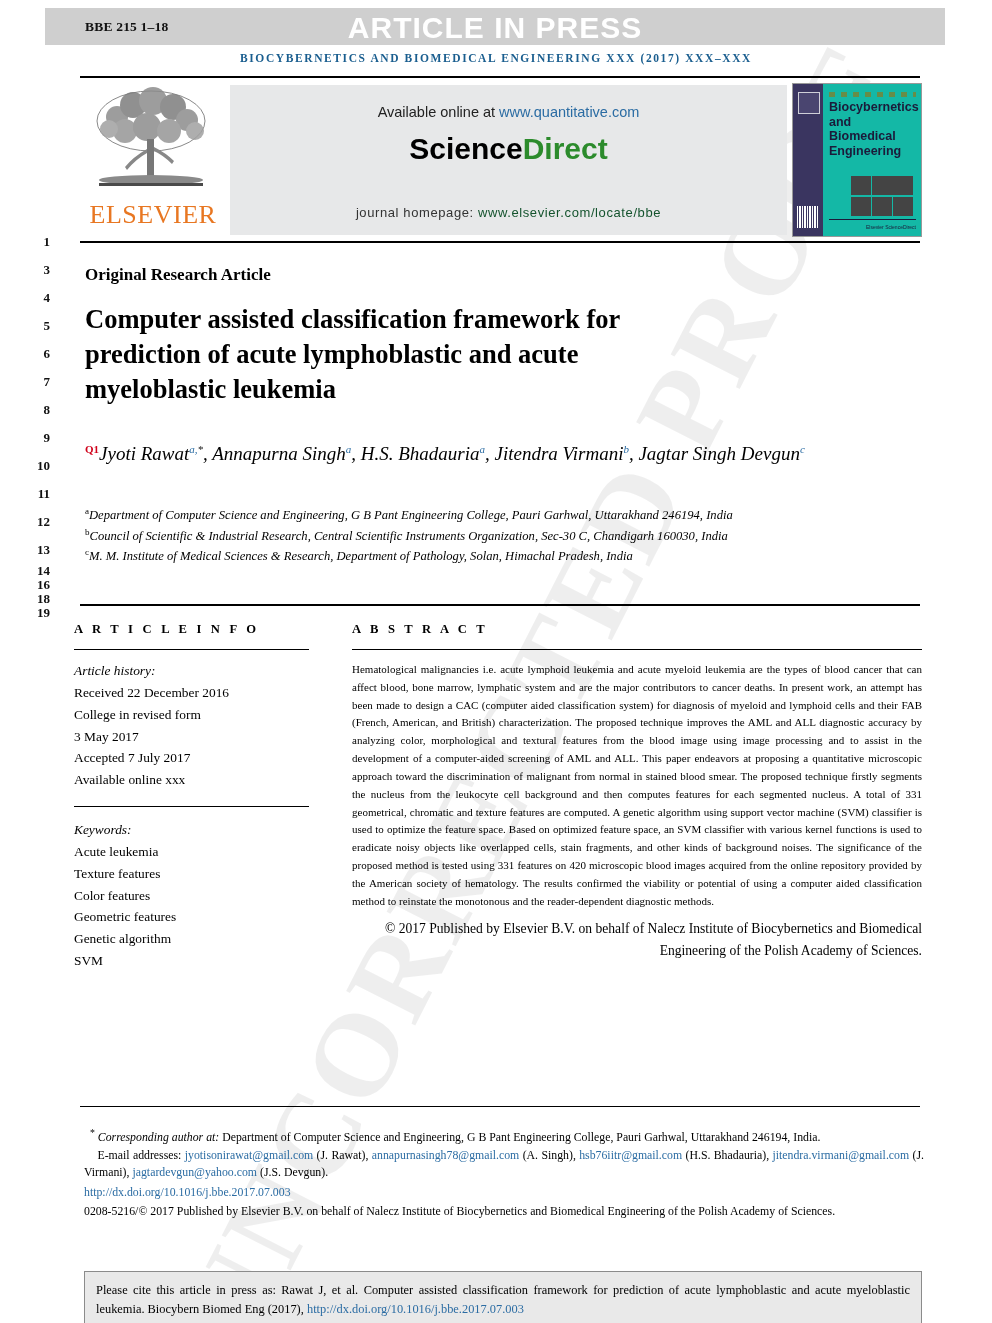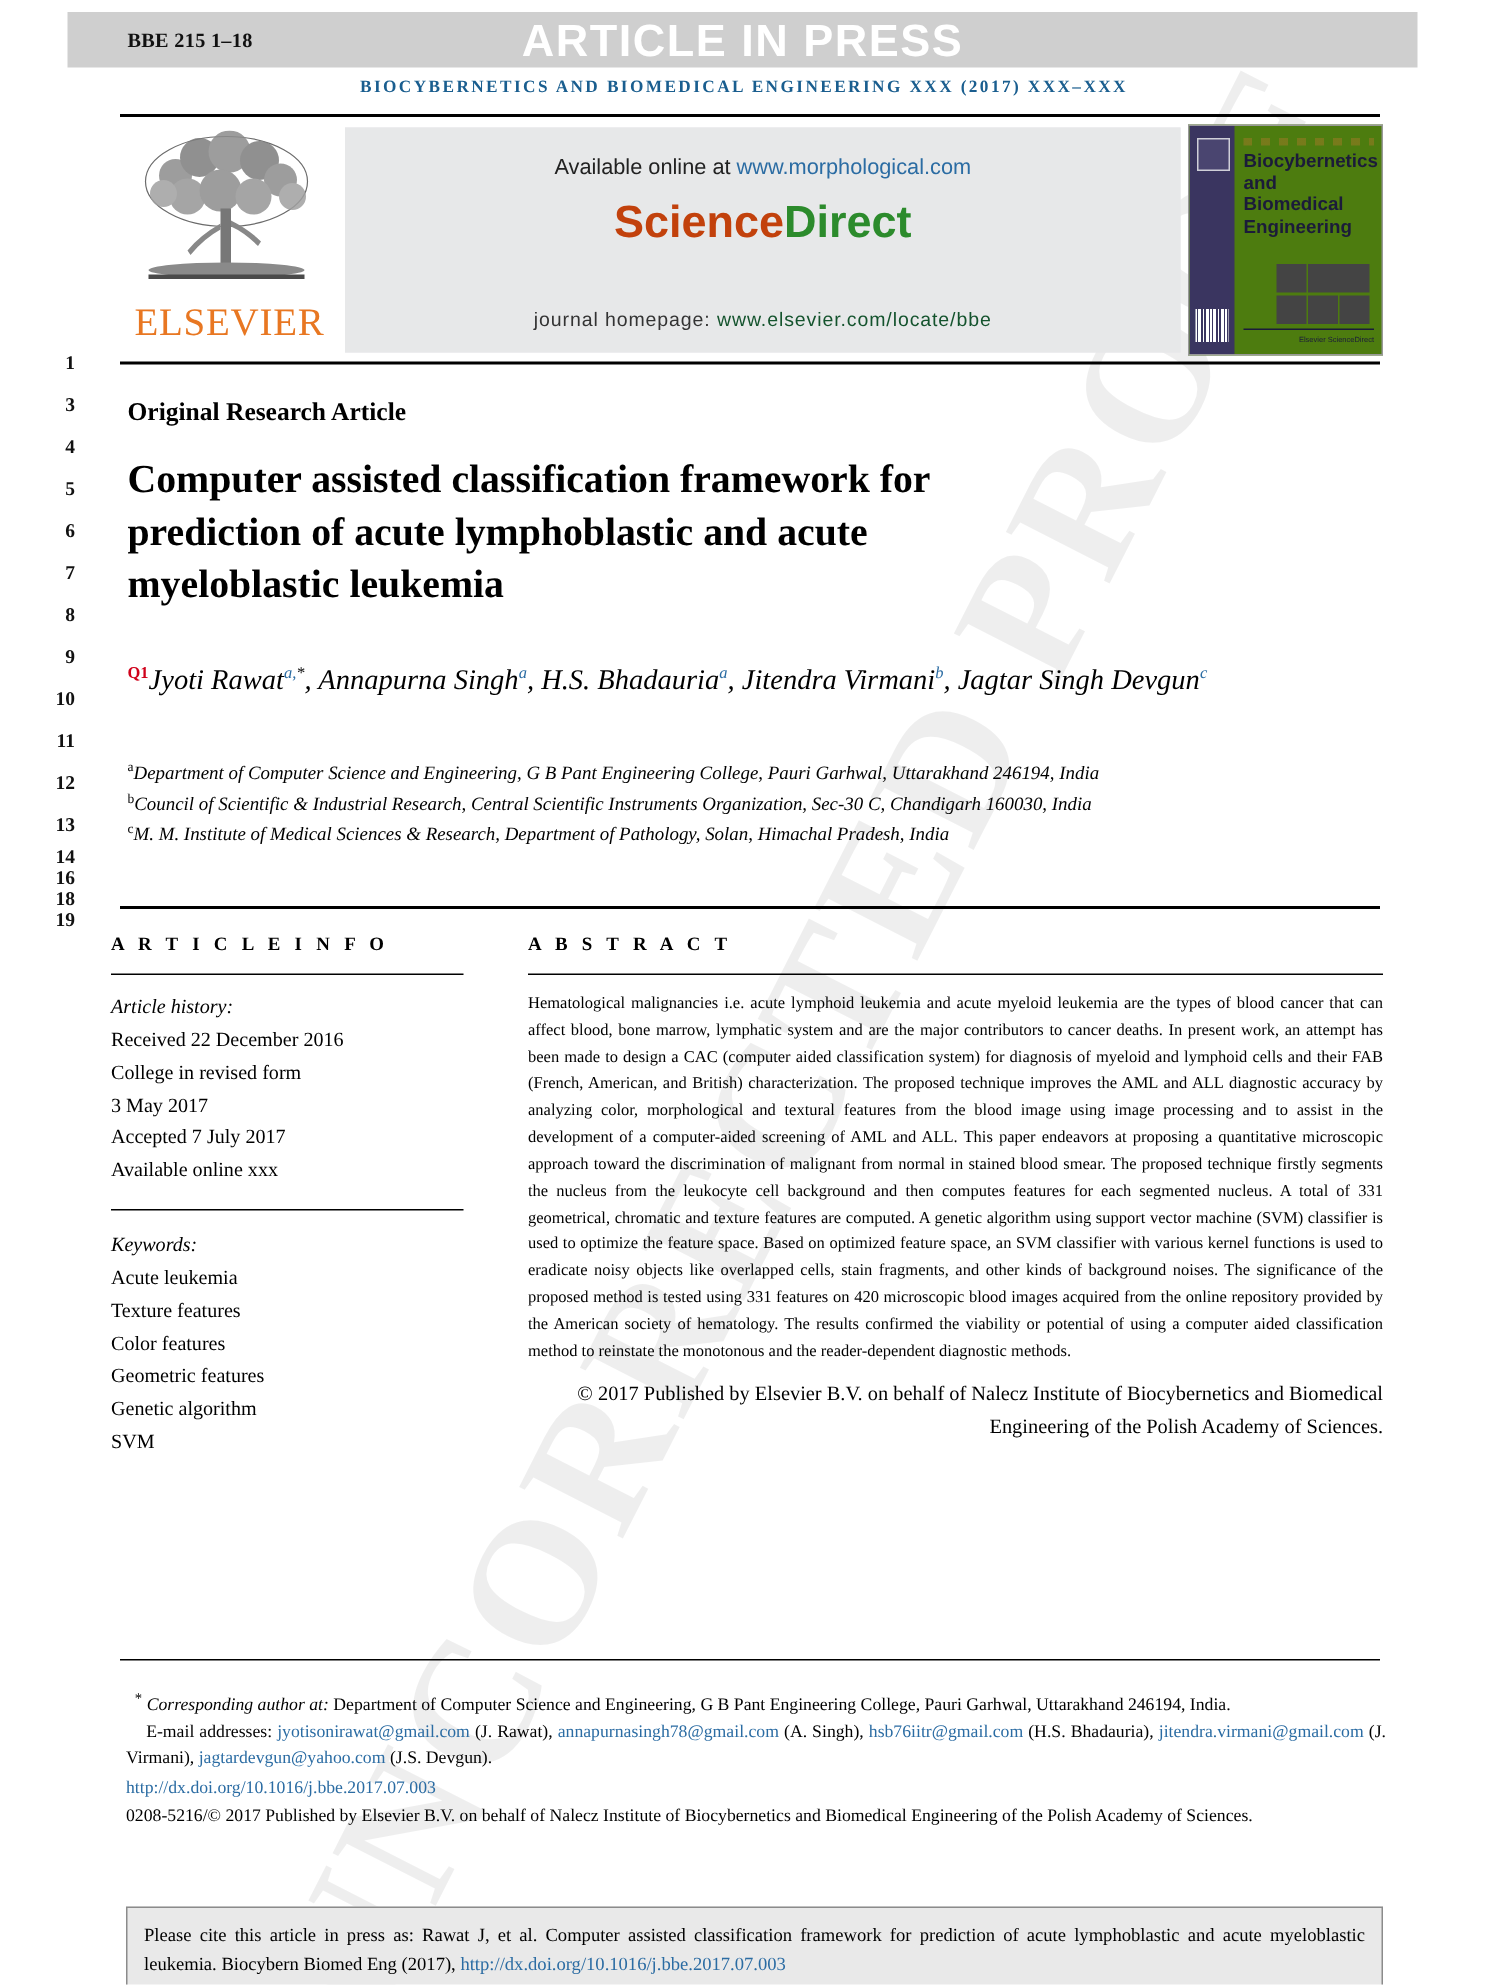--- a/index.html
+++ b/index.html
@@ -96,36 +96,36 @@
     text-align:center; margin-top:18px;
     font-family:"Liberation Sans", sans-serif;
     font-size:14.5px; color:#222;
   }
   .sd-avail a { color:#2b6ca3; text-decoration:none; }
   .sd-logo {
     text-align:center; margin-top:12px;
     font-family:"Liberation Sans", sans-serif;
     font-size:30px; font-weight:bold;
   }
-  .sd-sci { color:#c2410c; }
+  .sd-sci { color:#000000; }
   .sd-direct { color:#2c8b2c; }
   .sd-home {
     position:absolute; left:0; right:0; bottom:14px;
     text-align:center;
     font-family:"Liberation Sans", sans-serif;
     font-size:13px; color:#333; letter-spacing:0.6px;
   }
   .sd-home a { color:#14532d; text-decoration:none; }
 
   
   .cover {
     position:absolute; left:712px; top:0px;
     width:128px; height:152px;
     border:1px solid #999;
-    background:#4d7c0f;
+    background:#14b8a6;
     overflow:hidden;
   }
   .cover-spine {
     position:absolute; left:0; top:0; width:30px; height:100%;
     background:#3a3560;
   }
   .cover-elsevier-mark {
     position:absolute; left:5px; top:8px; width:20px; height:20px;
     border:1px solid #cfcfd8; background:#4a4570;
   }
@@ -317,21 +317,21 @@
           <path d="M58 62 q-14 8 -22 18 l2 3 q9 -11 20 -17 z" fill="#888"></path>
           <ellipse cx="62" cy="93" rx="52" ry="5" fill="#8a8a8a"></ellipse>
           <rect x="10" y="96" width="104" height="3" fill="#4a4a4a"></rect>
         </g>
       </svg>
       <div class="elsevier-word">ELSEVIER</div>
     </div>
 
     <div class="sd-box">
       <div class="sd-avail">
-        <span>Available online at </span><a href="#" class="link">www.morphological.com</a>
+        <span>Available online at </span><a href="#" class="link">www.quantitative.com</a>
       </div>
       <div class="sd-logo">
         <span class="sd-sci">Science</span><span class="sd-direct">Direct</span>
       </div>
       <div class="sd-home">
         <span>journal homepage: </span><a href="#" class="link">www.elsevier.com/locate/bbe</a>
       </div>
     </div>
 
     <div class="cover">

